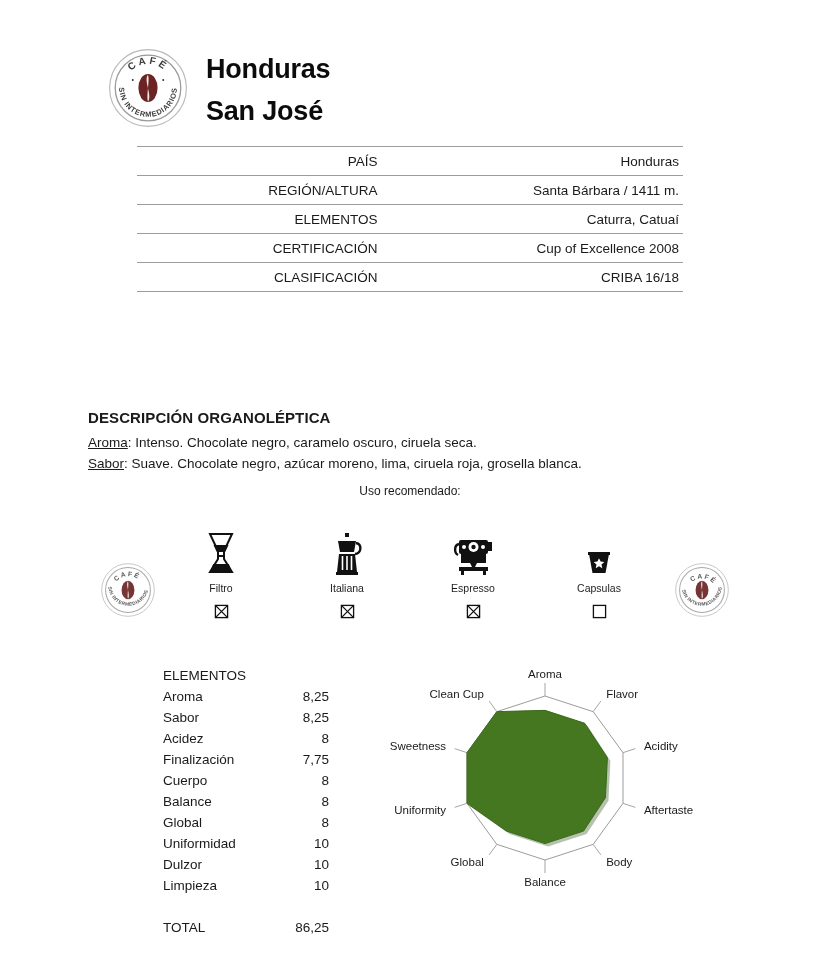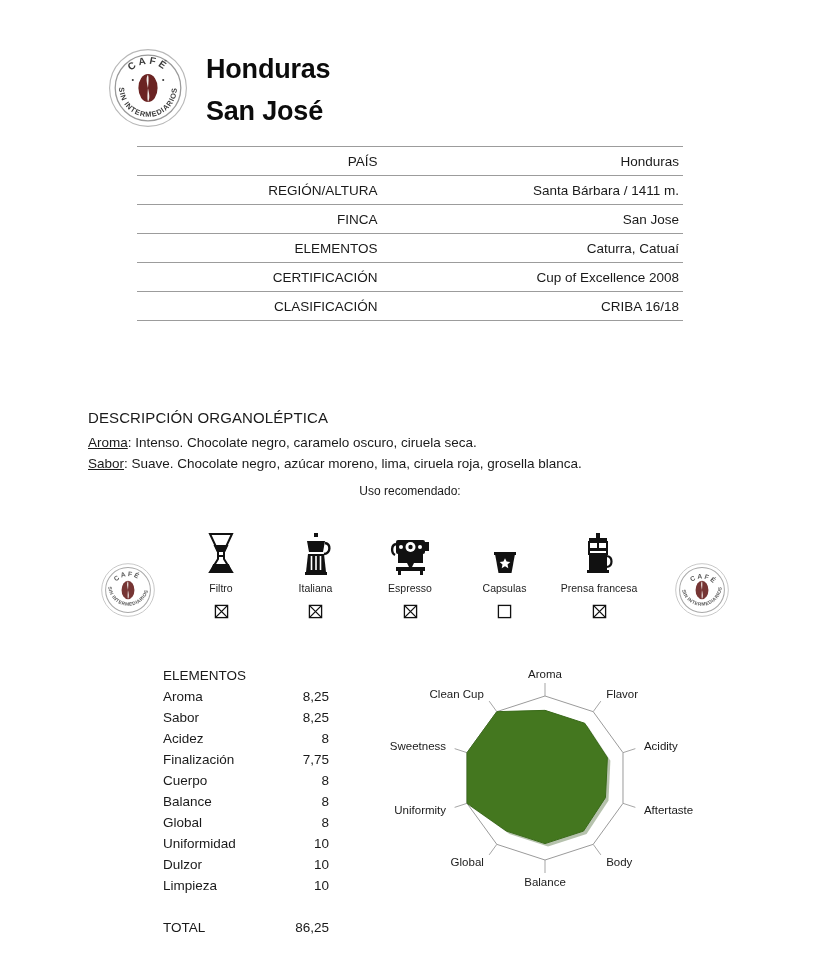--- a/index.html
+++ b/index.html
@@ -63,21 +63,21 @@
 
   
   #organoleptic {
     position: absolute;
     left: 88px; top: 409px;
     width: 620px;
   }
   #organoleptic h2 {
     margin: 0 0 6px 0;
     font-size: 15px;
-    font-weight: normal;
+    font-weight: bold;
     letter-spacing: 0.1px;
   }
   .desc-row {
     font-size: 13.5px;
     line-height: 21px;
     white-space: nowrap;
   }
   .desc-label {
     text-decoration: underline;
   }
@@ -205,24 +205,20 @@
 
 <table id="spec-table">
   <tbody>
     <tr>
       <td class="k">PAÍS</td>
       <td class="v">Honduras</td>
     </tr>
     <tr>
       <td class="k">REGIÓN/ALTURA</td>
       <td class="v">Santa Bárbara / 1411 m.</td>
-    </tr>
-    <tr>
-      <td class="k">FINCA</td>
-      <td class="v">San Jose</td>
     </tr>
     <tr>
       <td class="k">ELEMENTOS</td>
       <td class="v">Caturra, Catuaí</td>
     </tr>
     <tr>
       <td class="k">CERTIFICACIÓN</td>
       <td class="v">Cup of Excellence 2008</td>
     </tr>
     <tr>
@@ -330,40 +326,20 @@
         <path d="M13 8.2 L14.6 11.6 L18.3 12 L15.5 14.5 L16.3 18.2 L13 16.3 L9.7 18.2 L10.5 14.5 L7.7 12 L11.4 11.6 Z" fill="#fff"></path>
         <rect x="2" y="2" width="22" height="3" fill="#111"></rect>
       </svg>
     </div>
     <div class="method-label">Capsulas</div>
     <svg class="method-check" viewBox="0 0 16 16">
       <rect x="1.5" y="1.5" width="13" height="13" fill="none" stroke="#111" stroke-width="1.4"></rect>
     </svg>
   </div>
 
-  <div class="method">
-    <div class="method-icon">
-      <svg width="34" height="44" viewBox="0 0 34 44" aria-hidden="true">
-        <rect x="14" y="1" width="4" height="5" fill="#111"></rect>
-        <rect x="7" y="6" width="18" height="4" fill="#111"></rect>
-        <rect x="15" y="10" width="2" height="7" fill="#111"></rect>
-        <rect x="7" y="10" width="18" height="12" fill="none" stroke="#111" stroke-width="2"></rect>
-        <rect x="7" y="16" width="18" height="3" fill="#111"></rect>
-        <path d="M7 22 L25 22 L25 38 L7 38 Z" fill="#111"></path>
-        <path d="M25 24 C31 25 31 34 25 35" fill="none" stroke="#111" stroke-width="2.2"></path>
-        <rect x="5" y="38" width="22" height="3" fill="#111"></rect>
-      </svg>
-    </div>
-    <div class="method-label">Prensa
-francesa</div>
-    <svg class="method-check" viewBox="0 0 16 16">
-      <rect x="1.5" y="1.5" width="13" height="13" fill="none" stroke="#111" stroke-width="1.4"></rect>
-      <path d="M1.5 1.5 L14.5 14.5 M14.5 1.5 L1.5 14.5" stroke="#111" stroke-width="1.4"></path>
-    </svg>
-  </div>
 </div>
 
 <div id="logo-right">
   <svg class="badge" viewBox="0 0 100 100" width="56" height="56" aria-hidden="true">
     <defs>
       <path id="arcTopR" d="M 23,47 A 29,29 0 0 1 78,53"></path>
       <path id="arcBotR" d="M 15,53 A 36,36 0 0 0 85,47"></path>
     </defs>
     <circle cx="50" cy="50" r="47" fill="#ffffff" stroke="#bdbdbd" stroke-width="1.6"></circle>
     <circle cx="50" cy="50" r="40" fill="#ffffff" stroke="#a2a2a2" stroke-width="1.8"></circle>

